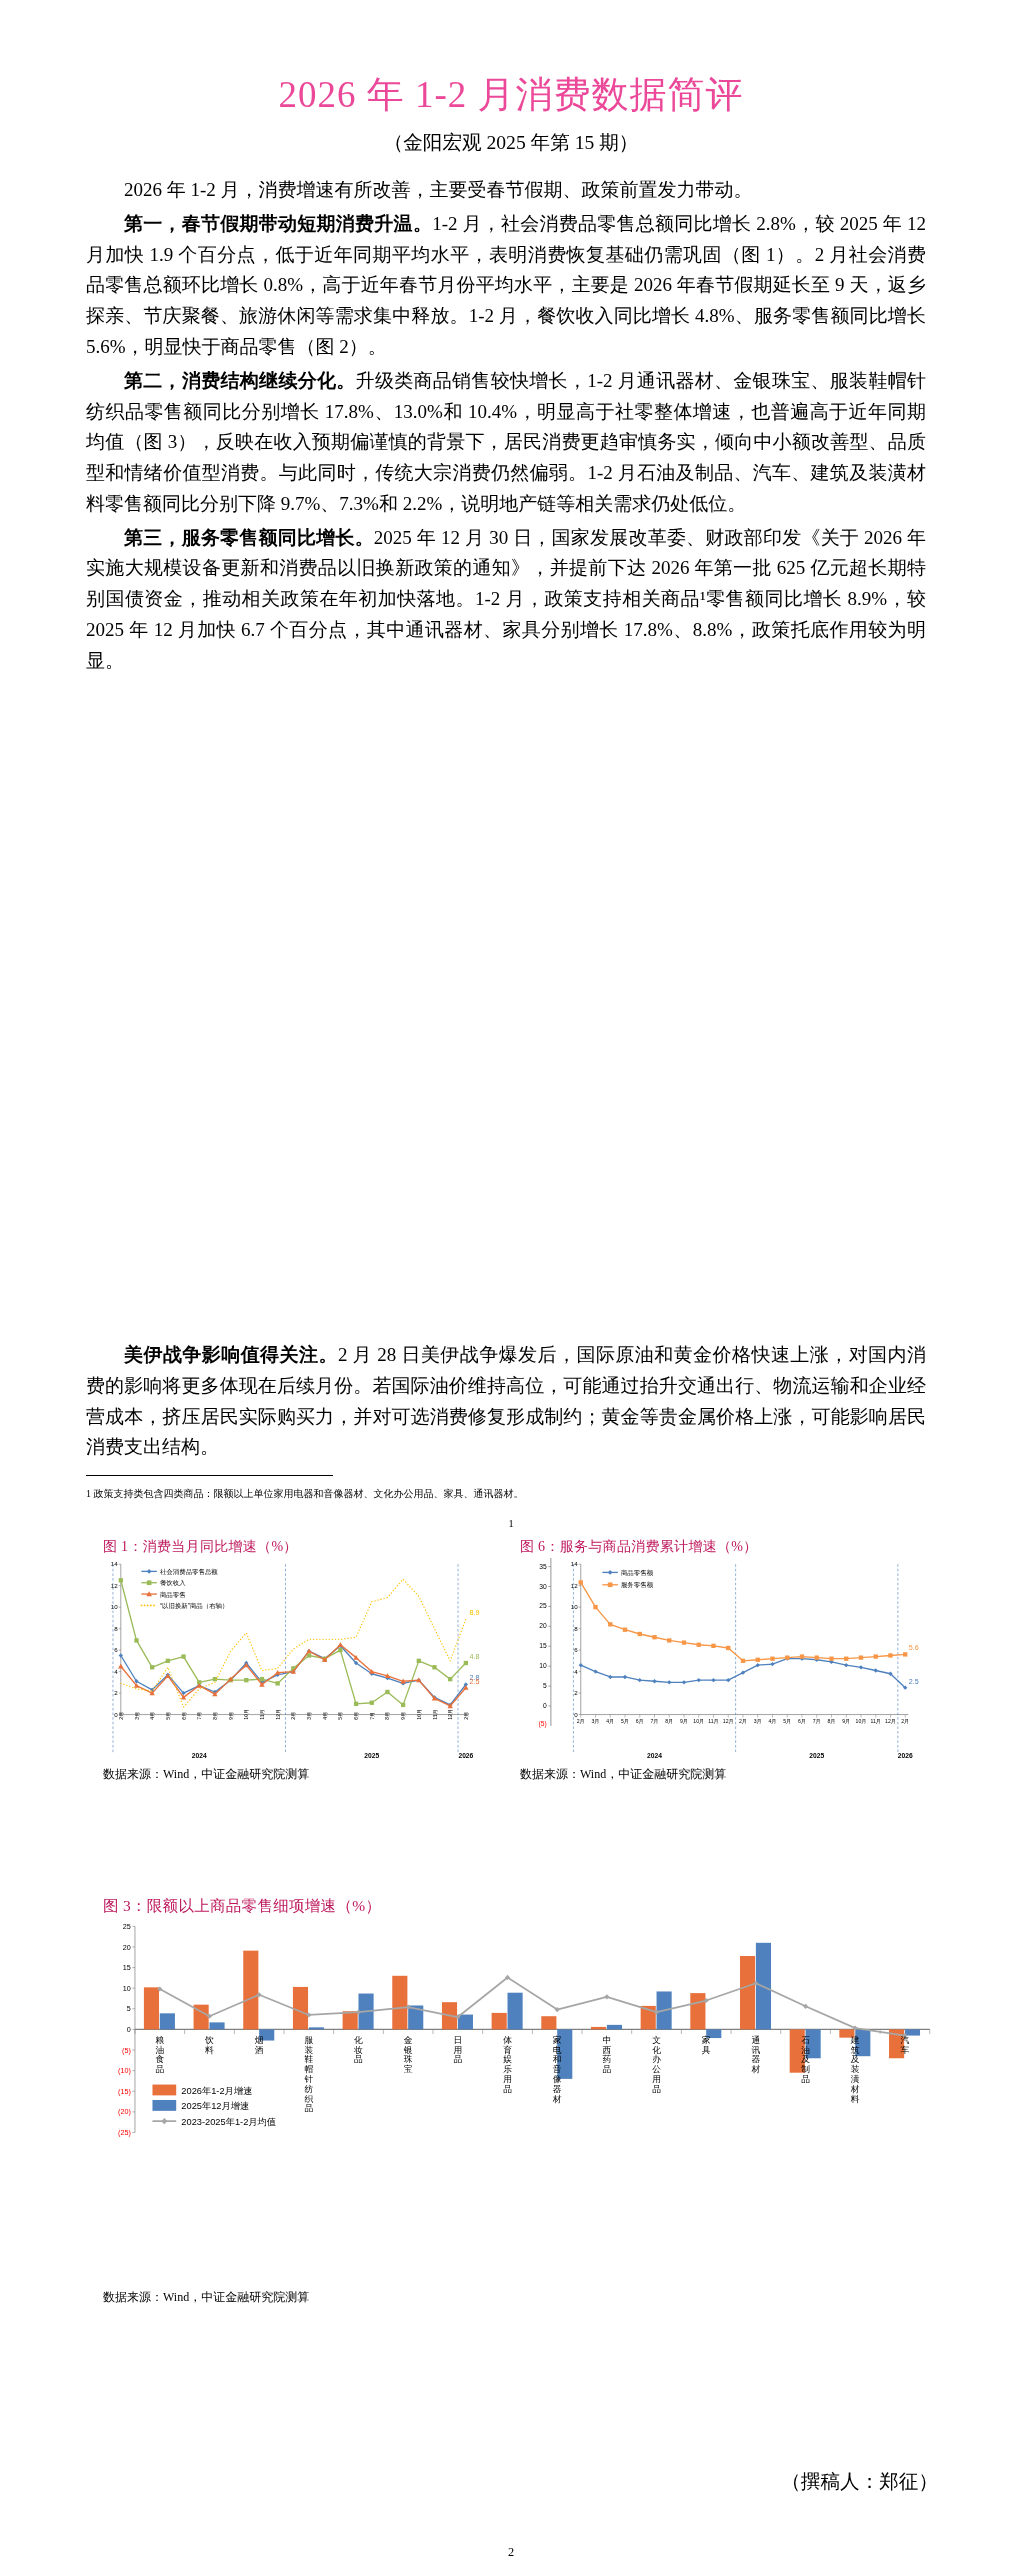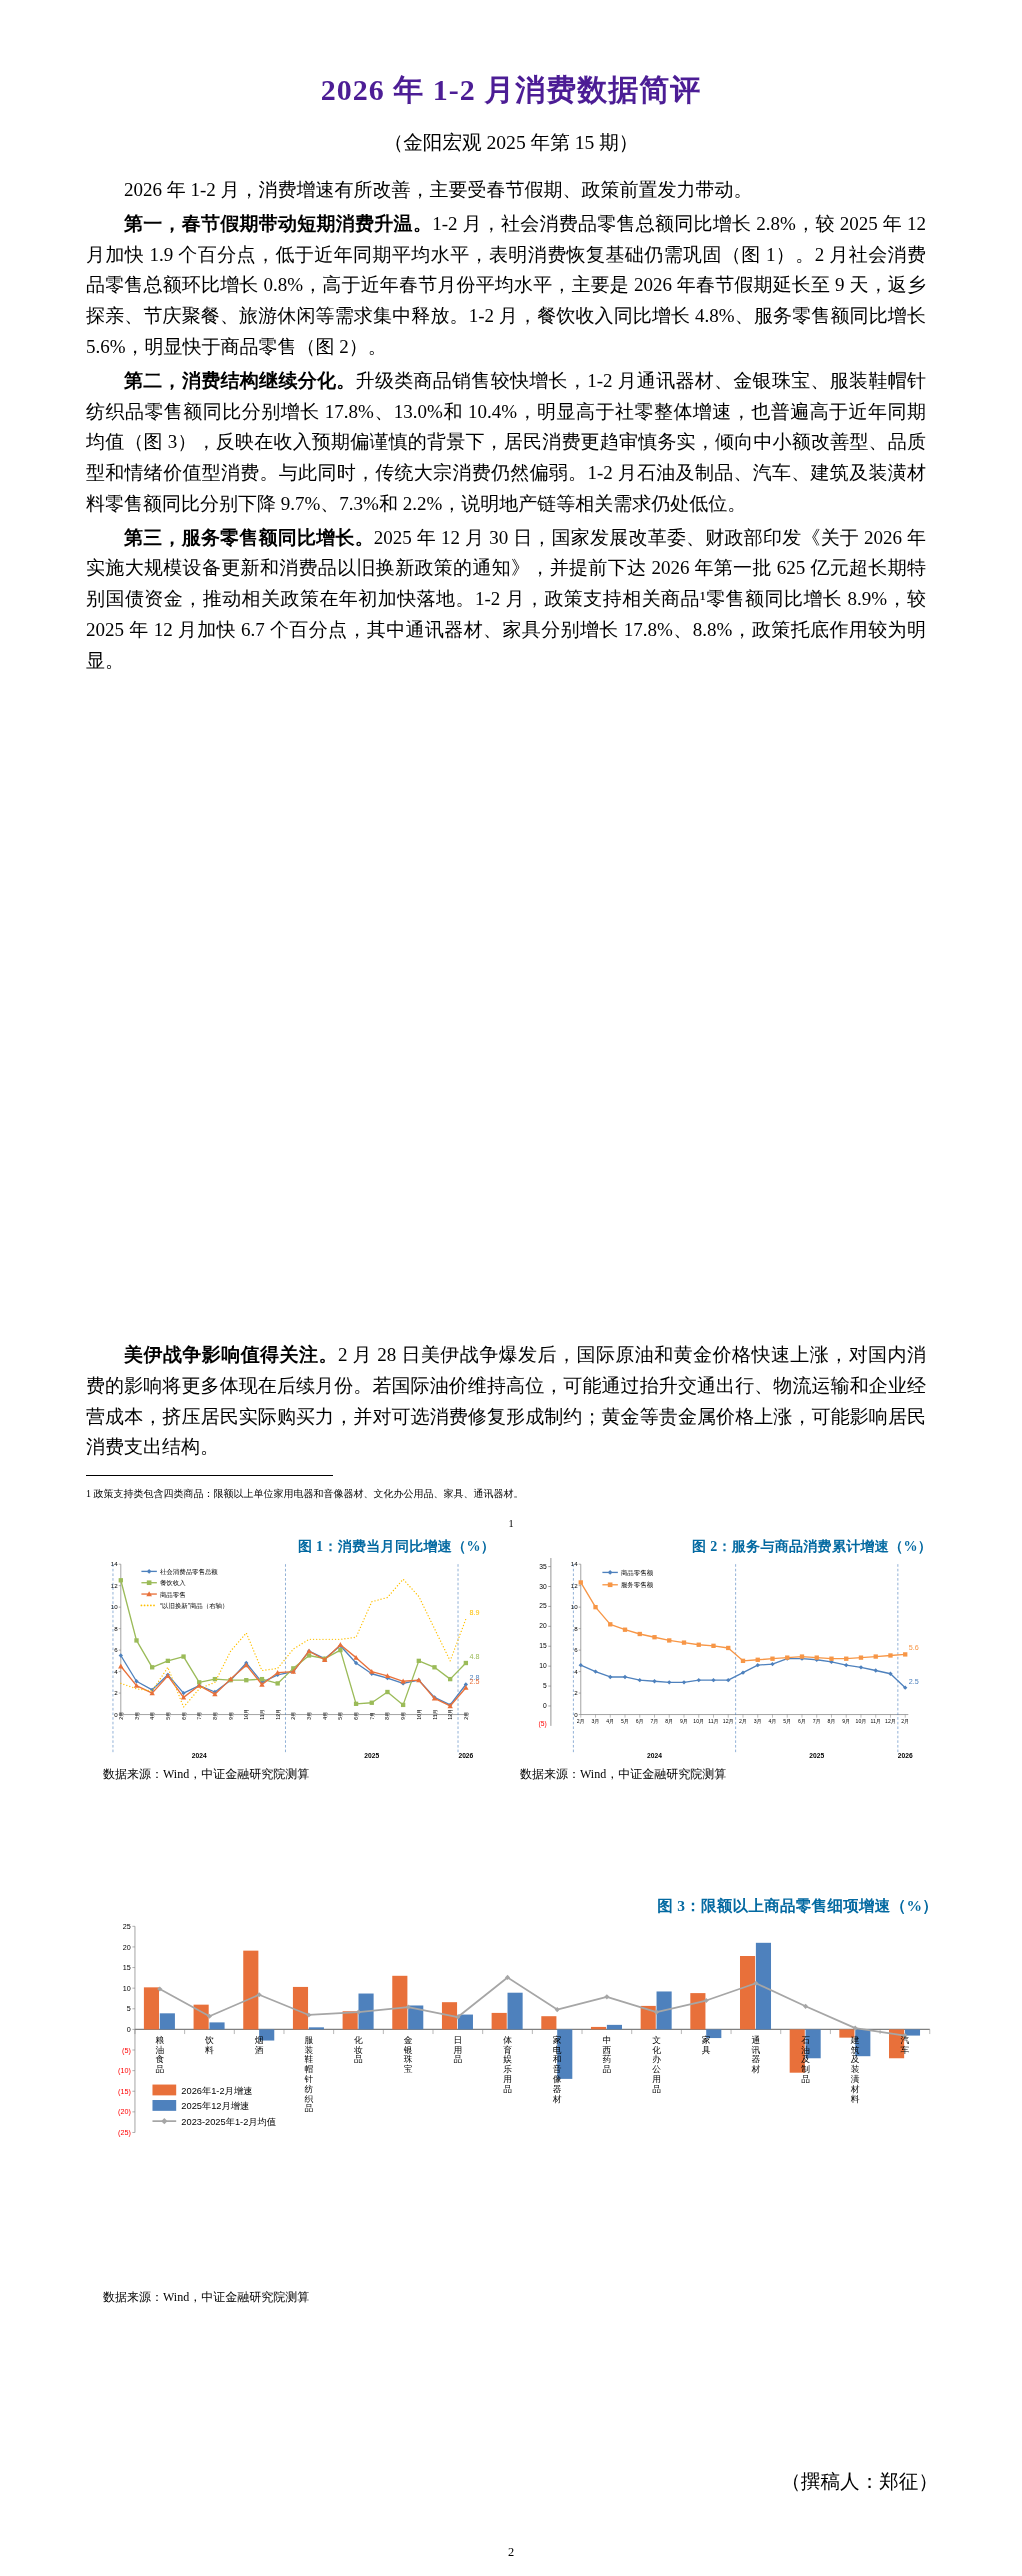--- a/index.html
+++ b/index.html
@@ -6,22 +6,22 @@
   html,body{margin:0;padding:0;background:#f2f2f2;}
   body{font-family:"Liberation Serif","DejaVu Serif",serif;}
   .page{
     width:1022px; height:2611px; position:relative;
     background:#ffffff; margin:0 auto; overflow:hidden;
     box-sizing:border-box;
   }
   
   .doc-title{
     position:absolute; left:0; top:70px; width:100%;
-    text-align:center; font-size:30px; font-weight:bold;
-    letter-spacing:1px; color:#4c1d95;
+    text-align:center; font-size:37px; font-weight:normal;
+    letter-spacing:1px; color:#ec4899;
   }
   .doc-subtitle{
     position:absolute; left:0; top:129px; width:100%;
     text-align:center; font-size:19.6px; color:#000;
   }
   
   .body-col{
     position:absolute; left:86px; top:175px; width:851px;
   }
   p.para{
@@ -41,22 +41,22 @@
     font-size:10px; line-height:1.5; color:#000;
   }
   
   .page-marker-mid{
     position:absolute; left:0; top:1518px; width:100%;
     text-align:center; font-size:10.3px; color:#000;
   }
   
   .fig{ position:absolute; }
   .fig-title{
-    font-size:14px; font-weight:bold; text-align:right;
-    margin-bottom:2.1px; color:#0369a1; letter-spacing:0.3px;
+    font-size:14px; font-weight:normal; text-align:left;
+    margin-bottom:2.1px; color:#be185d; letter-spacing:0.3px;
   }
   .fig-source{
     font-size:12px; color:#000; margin-top:2.1px;
   }
   .chart-box{ position:relative; }
   svg{ display:block; }
   .footer-author{
     position:absolute; right:84px; top:2468px;
     font-size:19.6px; color:#000;
   }
@@ -253,21 +253,21 @@
             <text x="110" y="75" font-size="12.5" font-family="&quot;Liberation Sans&quot;, sans-serif" fill="#000" text-anchor="start" font-weight="normal">商品零售</text>
             <line x1="74" y1="92" x2="104" y2="92" stroke="#FFC000" stroke-width="3.4" stroke-linecap="round" stroke-dasharray="0.1 6"></line>
             <text x="110" y="97" font-size="12.5" font-family="&quot;Liberation Sans&quot;, sans-serif" fill="#000" text-anchor="start" font-weight="normal">“以旧换新”商品（右轴）</text>
           </g>
         </svg>
     </div>
     <div class="fig-source">数据来源：Wind，中证金融研究院测算</div>
   </div>
 
   <div class="fig" style="left:520px; top:1538px; width:412px;">
-    <div class="fig-title">图 2：服务与商品消费累计增速（%）</div>
+    <div class="fig-title">图 6：服务与商品消费累计增速（%）</div>
     <div class="chart-box">
       <svg id="svg-fig2" width="412" height="206" viewBox="0 0 800 400">
           <g>
             <line x1="60" y1="-22" x2="60" y2="326" stroke="#808080" stroke-width="1.6"></line>
             <line x1="55" y1="287.3333333333333" x2="60" y2="287.3333333333333" stroke="#808080" stroke-width="1.4"></line>
             <text x="52" y="291.3333333333333" font-size="13" font-family="&quot;Liberation Sans&quot;, sans-serif" fill="#000" text-anchor="end" font-weight="normal">0</text>
             <line x1="55" y1="248.66666666666669" x2="60" y2="248.66666666666669" stroke="#808080" stroke-width="1.4"></line>
             <text x="52" y="252.66666666666669" font-size="13" font-family="&quot;Liberation Sans&quot;, sans-serif" fill="#000" text-anchor="end" font-weight="normal">5</text>
             <line x1="55" y1="210" x2="60" y2="210" stroke="#808080" stroke-width="1.4"></line>
             <text x="52" y="214" font-size="13" font-family="&quot;Liberation Sans&quot;, sans-serif" fill="#000" text-anchor="end" font-weight="normal">10</text>

